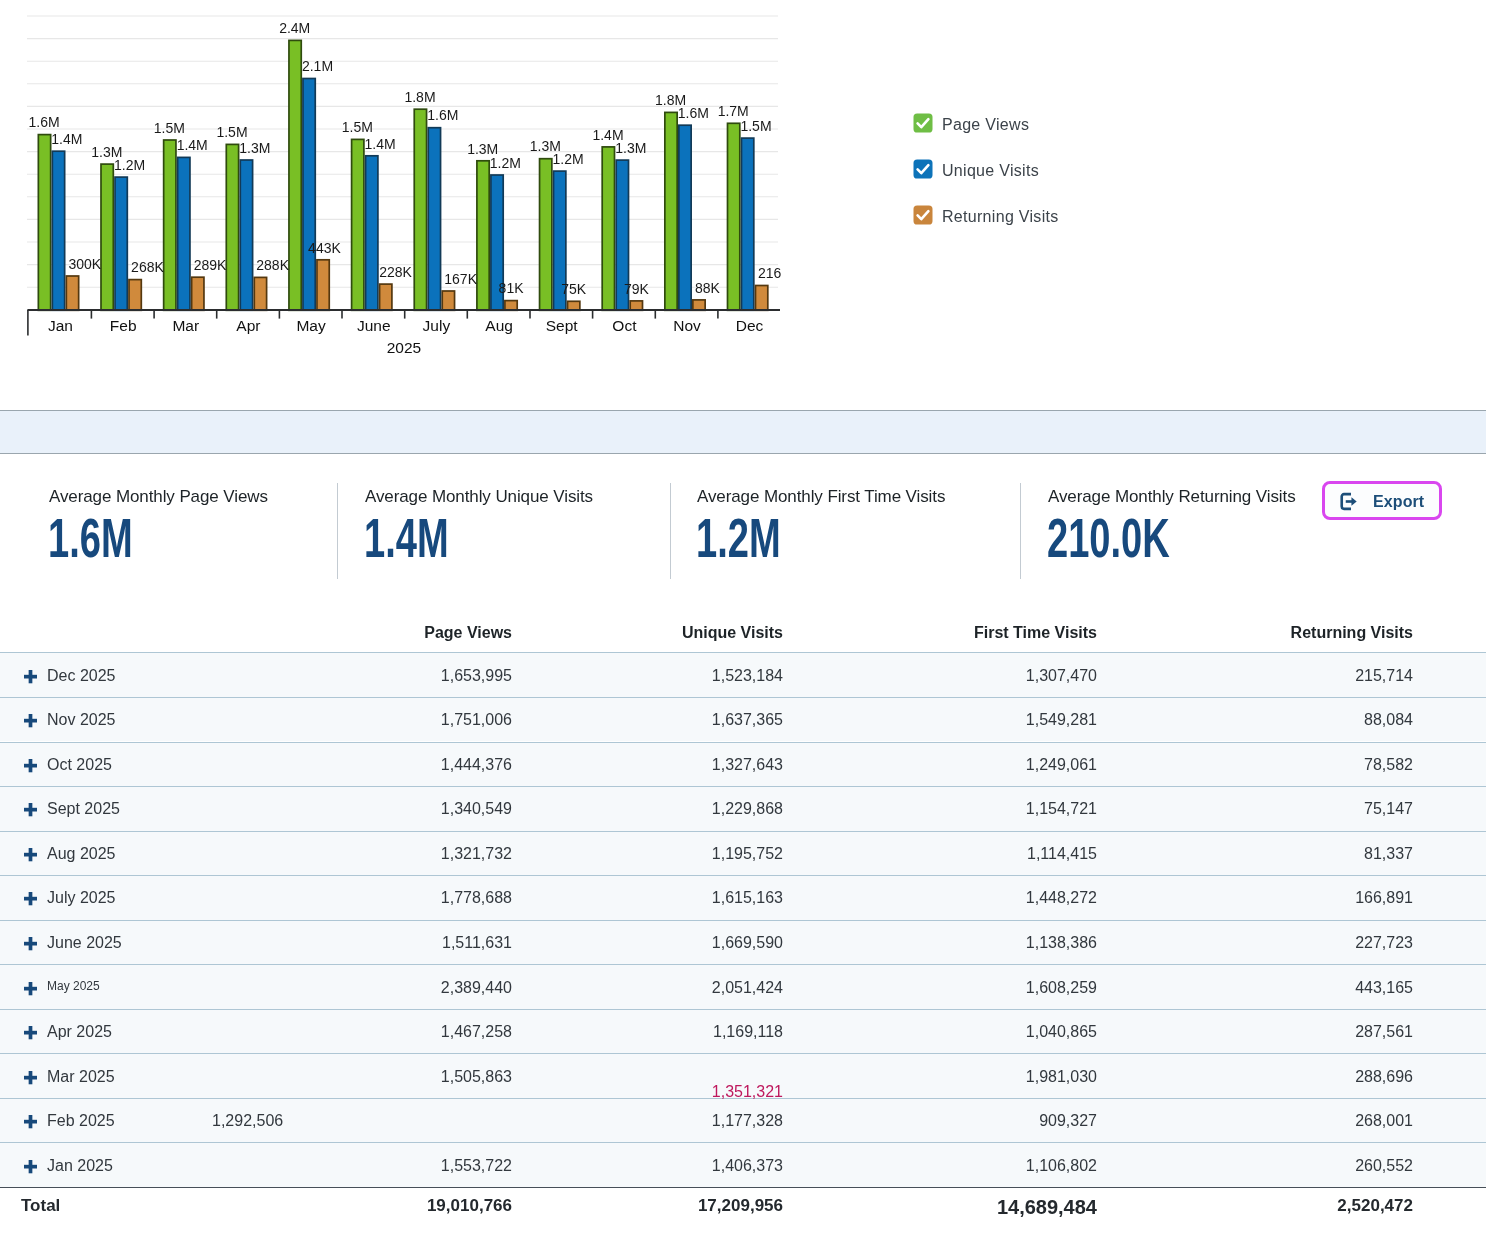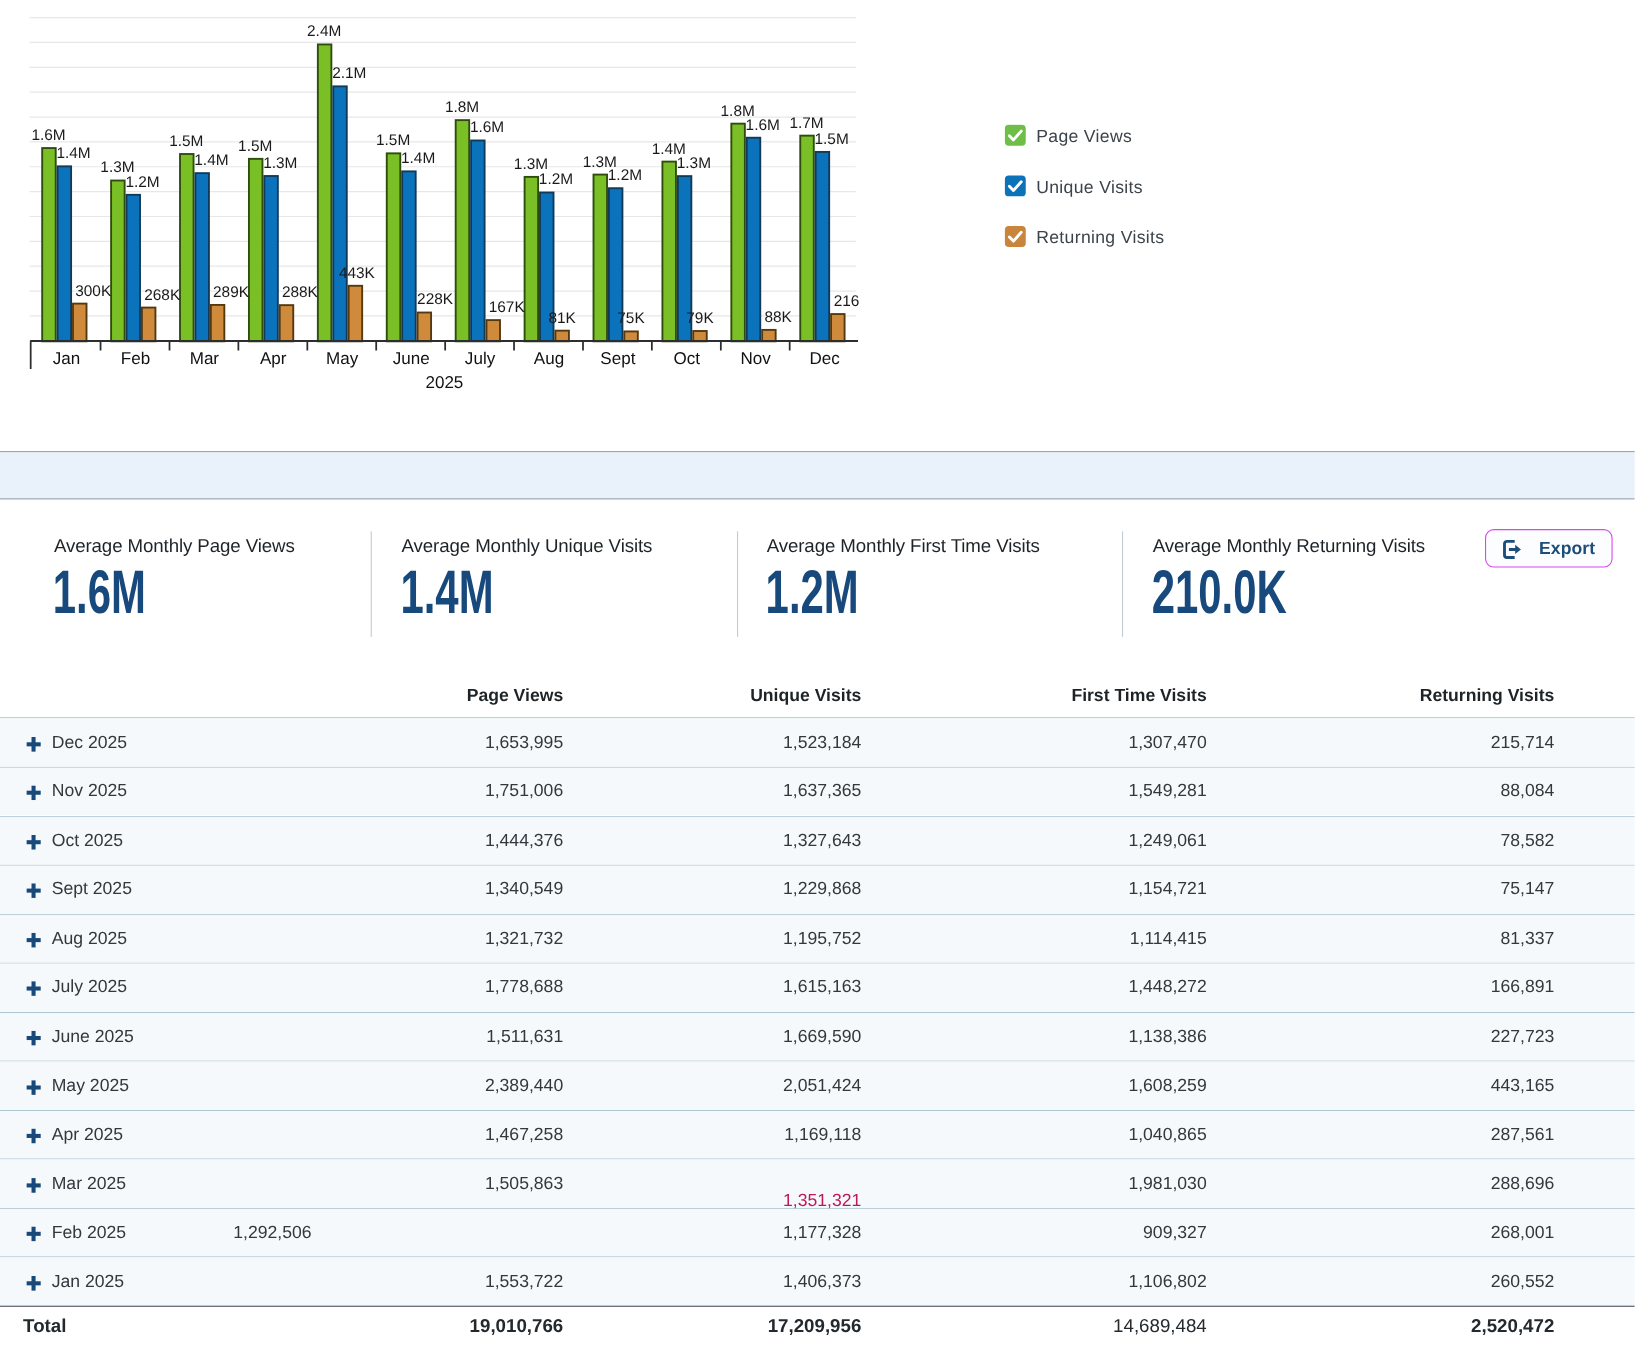--- a/index.html
+++ b/index.html
@@ -147,21 +147,21 @@
 <div style="position:absolute;left:48px;top:505px;font-size:56px;font-weight:bold;color:#17497d;white-space:nowrap;transform:scaleX(0.68);transform-origin:0 0;letter-spacing:0px">1.6M</div>
 <div style="position:absolute;left:365px;top:487px;font-size:17px;color:#1d2327;white-space:nowrap;letter-spacing:-0.1px">Average Monthly Unique Visits</div>
 <div style="position:absolute;left:364px;top:505px;font-size:56px;font-weight:bold;color:#17497d;white-space:nowrap;transform:scaleX(0.68);transform-origin:0 0;letter-spacing:0px">1.4M</div>
 <div style="position:absolute;left:697px;top:487px;font-size:17px;color:#1d2327;white-space:nowrap;letter-spacing:-0.1px">Average Monthly First Time Visits</div>
 <div style="position:absolute;left:696px;top:505px;font-size:56px;font-weight:bold;color:#17497d;white-space:nowrap;transform:scaleX(0.68);transform-origin:0 0;letter-spacing:0px">1.2M</div>
 <div style="position:absolute;left:1048px;top:487px;font-size:17px;color:#1d2327;white-space:nowrap;letter-spacing:-0.1px">Average Monthly Returning Visits</div>
 <div style="position:absolute;left:1047px;top:505px;font-size:56px;font-weight:bold;color:#17497d;white-space:nowrap;transform:scaleX(0.68);transform-origin:0 0;letter-spacing:0px">210.0K</div>
 <div style="position:absolute;left:337px;top:483px;width:1px;height:96px;background:#c3cbd2"></div>
 <div style="position:absolute;left:670px;top:483px;width:1px;height:96px;background:#c3cbd2"></div>
 <div style="position:absolute;left:1020px;top:483px;width:1px;height:96px;background:#c3cbd2"></div>
-<div style="position:absolute;left:1350px;top:481px;width:114px;height:33px;border:1px solid #d946ef;border-radius:8px;background:#fcfdfe;">
+<div style="position:absolute;left:1322px;top:481px;width:114px;height:33px;border:3px solid #d946ef;border-radius:8px;background:#fcfdfe;">
 <svg width="21" height="21" viewBox="0 0 24 24" style="position:absolute;left:12px;top:7px" fill="none" stroke="#1d4e79" stroke-linecap="square" stroke-linejoin="miter">
         <path d="M14.5 3.6 H8 a2.6 2.6 0 0 0 -2.6 2.6 v11.6 a2.6 2.6 0 0 0 2.6 2.6 h6.5" stroke-width="3"></path>
         <path d="M11.5 12 h6.5" stroke-width="3"></path>
         <path d="M16.5 7.2 L22.5 12 L16.5 16.8 Z" fill="#1d4e79" stroke="none"></path>
       </svg>
 <div style="position:absolute;left:48px;top:8.5px;font-size:16px;font-weight:bold;color:#1d4e79;letter-spacing:0.1px">Export</div>
 </div>
 <div style="position:absolute;left:212px;top:624px;width:300px;text-align:right;font-size:16px;font-weight:bold;color:#1d2327">Page Views</div>
 <div style="position:absolute;left:483px;top:624px;width:300px;text-align:right;font-size:16px;font-weight:bold;color:#1d2327">Unique Visits</div>
 <div style="position:absolute;left:797px;top:624px;width:300px;text-align:right;font-size:16px;font-weight:bold;color:#1d2327">First Time Visits</div>
@@ -246,21 +246,21 @@
 <div style="position:absolute;left:47px;top:934.0px;font-size:16px;color:#32383e">June 2025</div>
 <div style="position:absolute;left:212px;top:934.0px;width:300px;text-align:right;font-size:16px;color:#32383e">1,511,631</div>
 <div style="position:absolute;left:483px;top:934.0px;width:300px;text-align:right;font-size:16px;color:#32383e">1,669,590</div>
 <div style="position:absolute;left:797px;top:934.0px;width:300px;text-align:right;font-size:16px;color:#32383e">1,138,386</div>
 <div style="position:absolute;left:1113px;top:934.0px;width:300px;text-align:right;font-size:16px;color:#32383e">227,723</div>
 <div style="position:absolute;left:0;top:965.2px;width:1486px;height:43.55px;background:#f6f9fb"></div>
 <svg width="14" height="14" style="position:absolute;left:24px;top:981.5px">
       <rect x="0" y="4.8" width="13" height="3.7" fill="#17497b"></rect>
       <rect x="4.65" y="0" width="3.7" height="13.3" fill="#17497b"></rect>
     </svg>
-<div style="position:absolute;left:47px;top:978.5px;font-size:16px;color:#32383e">May 2025</div>
+<div style="position:absolute;left:47px;top:978.5px;font-size:12px;color:#32383e">May 2025</div>
 <div style="position:absolute;left:212px;top:978.5px;width:300px;text-align:right;font-size:16px;color:#32383e">2,389,440</div>
 <div style="position:absolute;left:483px;top:978.5px;width:300px;text-align:right;font-size:16px;color:#32383e">2,051,424</div>
 <div style="position:absolute;left:797px;top:978.5px;width:300px;text-align:right;font-size:16px;color:#32383e">1,608,259</div>
 <div style="position:absolute;left:1113px;top:978.5px;width:300px;text-align:right;font-size:16px;color:#32383e">443,165</div>
 <div style="position:absolute;left:0;top:1009.8px;width:1486px;height:43.55px;background:#f6f9fb"></div>
 <svg width="14" height="14" style="position:absolute;left:24px;top:1026.1px">
       <rect x="0" y="4.8" width="13" height="3.7" fill="#17497b"></rect>
       <rect x="4.65" y="0" width="3.7" height="13.3" fill="#17497b"></rect>
     </svg>
 <div style="position:absolute;left:47px;top:1023.1px;font-size:16px;color:#32383e">Apr 2025</div>
@@ -295,15 +295,15 @@
     </svg>
 <div style="position:absolute;left:47px;top:1156.7px;font-size:16px;color:#32383e">Jan 2025</div>
 <div style="position:absolute;left:212px;top:1156.7px;width:300px;text-align:right;font-size:16px;color:#32383e">1,553,722</div>
 <div style="position:absolute;left:483px;top:1156.7px;width:300px;text-align:right;font-size:16px;color:#32383e">1,406,373</div>
 <div style="position:absolute;left:797px;top:1156.7px;width:300px;text-align:right;font-size:16px;color:#32383e">1,106,802</div>
 <div style="position:absolute;left:1113px;top:1156.7px;width:300px;text-align:right;font-size:16px;color:#32383e">260,552</div>
 <div style="position:absolute;left:0;top:1187.0px;width:1486px;height:1px;background:#474f58"></div>
 <div style="position:absolute;left:21px;top:1196.0px;font-size:17px;font-weight:bold;color:#24292e">Total</div>
 <div style="position:absolute;left:212px;top:1196.0px;width:300px;text-align:right;font-size:17px;font-weight:bold;color:#24292e">19,010,766</div>
 <div style="position:absolute;left:483px;top:1196.0px;width:300px;text-align:right;font-size:17px;font-weight:bold;color:#24292e">17,209,956</div>
-<div style="position:absolute;left:797px;top:1196.0px;width:300px;text-align:right;font-size:17px;font-weight:normal;color:#24292e">14,689,484</div>
+<div style="position:absolute;left:797px;top:1196.0px;width:300px;text-align:right;font-size:20px;font-weight:bold;color:#24292e">14,689,484</div>
 <div style="position:absolute;left:1113px;top:1196.0px;width:300px;text-align:right;font-size:17px;font-weight:bold;color:#24292e">2,520,472</div>
 </div>
 
 </body></html>

